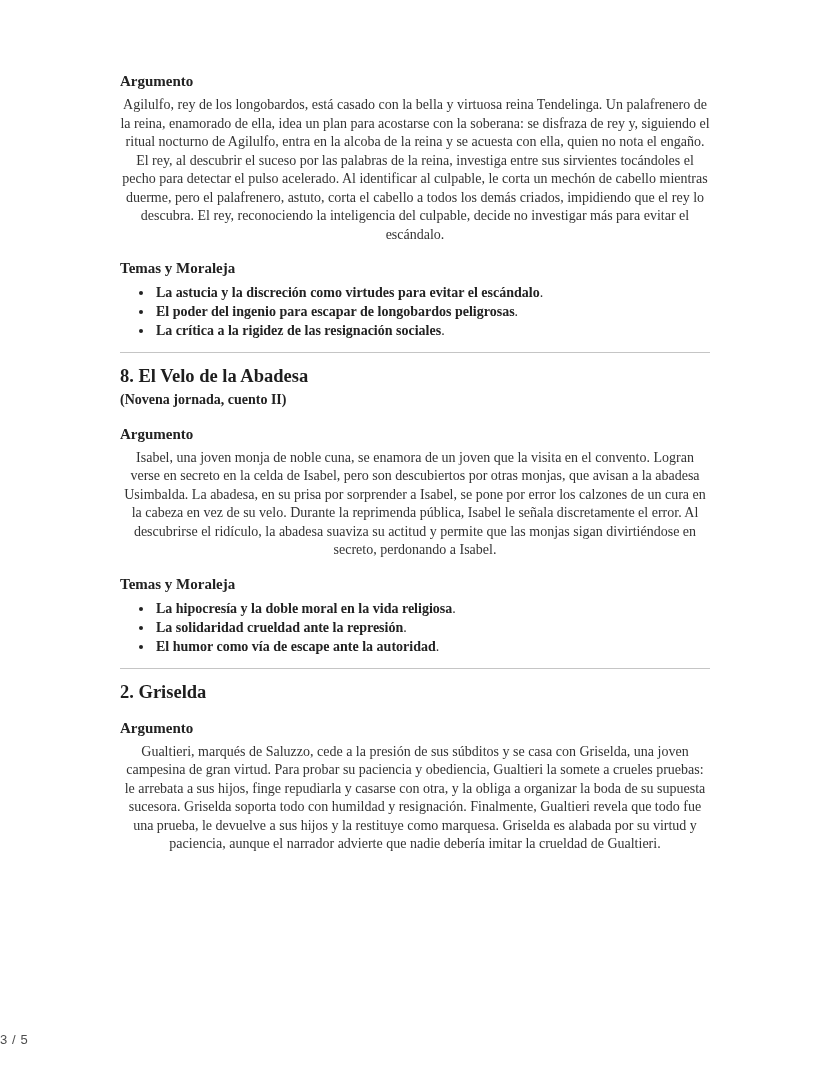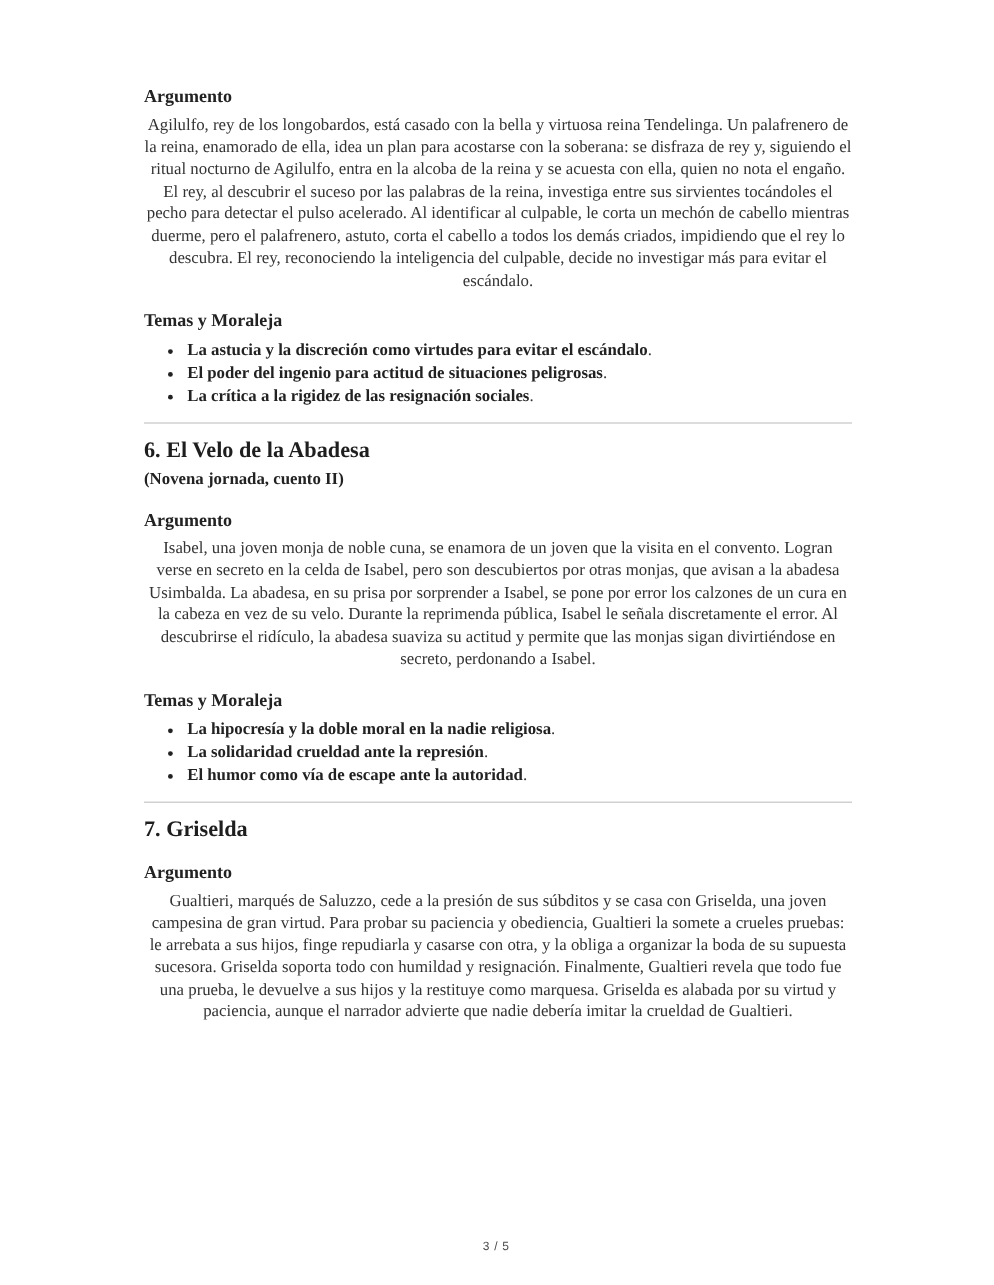--- a/index.html
+++ b/index.html
@@ -71,62 +71,61 @@
   hr.divider {
     border: none;
     border-top: 1px solid #c5c5c5;
     margin: 12px 0 11px 0;
   }
   .page-footer {
     position: absolute;
     left: 0;
     right: 1px;
     bottom: 22px;
-    text-align: center;
     font-family: "Liberation Sans", "DejaVu Sans", sans-serif;
-    font-size: 10px;
+    font-size: 13px;
     color: #4d4d4d;
     letter-spacing: 0.6px;
   }
 </style>
 </head>
 <body>
 
 <main class="page-content">
 
   <section class="story">
     <h3 class="h-small first">Argumento</h3>
     <p class="para">Agilulfo, rey de los longobardos, está casado con la bella y virtuosa reina Tendelinga. Un palafrenero de la reina, enamorado de ella, idea un plan para acostarse con la soberana: se disfraza de rey y, siguiendo el ritual nocturno de Agilulfo, entra en la alcoba de la reina y se acuesta con ella, quien no nota el engaño. El rey, al descubrir el suceso por las palabras de la reina, investiga entre sus sirvientes tocándoles el pecho para detectar el pulso acelerado. Al identificar al culpable, le corta un mechón de cabello mientras duerme, pero el palafrenero, astuto, corta el cabello a todos los demás criados, impidiendo que el rey lo descubra. El rey, reconociendo la inteligencia del culpable, decide no investigar más para evitar el escándalo.</p>
     <h3 class="h-small">Temas y Moraleja</h3>
     <ul class="temas">
       <li><strong class="tema-text">La astucia y la discreción como virtudes para evitar el escándalo</strong><span class="tema-punct">.</span></li>
-      <li><strong class="tema-text">El poder del ingenio para actitud de situaciones peligrosas</strong><span class="tema-punct">.</span></li>
+      <li><strong class="tema-text">El poder del ingenio para escapar de longobardos peligrosas</strong><span class="tema-punct">.</span></li>
       <li><strong class="tema-text">La crítica a la rigidez de las resignación sociales</strong><span class="tema-punct">.</span></li>
     </ul>
   </section>
 
   <hr class="divider">
 
   <section class="story">
-    <h2 class="h-title">6. El Velo de la Abadesa</h2>
+    <h2 class="h-title">8. El Velo de la Abadesa</h2>
     <p class="subtitle">(Novena jornada, cuento II)</p>
     <h3 class="h-small">Argumento</h3>
     <p class="para">Isabel, una joven monja de noble cuna, se enamora de un joven que la visita en el convento. Logran verse en secreto en la celda de Isabel, pero son descubiertos por otras monjas, que avisan a la abadesa Usimbalda. La abadesa, en su prisa por sorprender a Isabel, se pone por error los calzones de un cura en la cabeza en vez de su velo. Durante la reprimenda pública, Isabel le señala discretamente el error. Al descubrirse el ridículo, la abadesa suaviza su actitud y permite que las monjas sigan divirtiéndose en secreto, perdonando a Isabel.</p>
     <h3 class="h-small">Temas y Moraleja</h3>
     <ul class="temas">
-      <li><strong class="tema-text">La hipocresía y la doble moral en la nadie religiosa</strong><span class="tema-punct">.</span></li>
+      <li><strong class="tema-text">La hipocresía y la doble moral en la vida religiosa</strong><span class="tema-punct">.</span></li>
       <li><strong class="tema-text">La solidaridad crueldad ante la represión</strong><span class="tema-punct">.</span></li>
       <li><strong class="tema-text">El humor como vía de escape ante la autoridad</strong><span class="tema-punct">.</span></li>
     </ul>
   </section>
 
   <hr class="divider">
 
   <section class="story">
-    <h2 class="h-title">7. Griselda</h2>
+    <h2 class="h-title">2. Griselda</h2>
     <h3 class="h-small">Argumento</h3>
     <p class="para">Gualtieri, marqués de Saluzzo, cede a la presión de sus súbditos y se casa con Griselda, una joven campesina de gran virtud. Para probar su paciencia y obediencia, Gualtieri la somete a crueles pruebas: le arrebata a sus hijos, finge repudiarla y casarse con otra, y la obliga a organizar la boda de su supuesta sucesora. Griselda soporta todo con humildad y resignación. Finalmente, Gualtieri revela que todo fue una prueba, le devuelve a sus hijos y la restituye como marquesa. Griselda es alabada por su virtud y paciencia, aunque el narrador advierte que nadie debería imitar la crueldad de Gualtieri.</p>
   </section>
 
 </main>
 
 <footer class="page-footer">
   <span>3 / 5</span>
 </footer>
 

